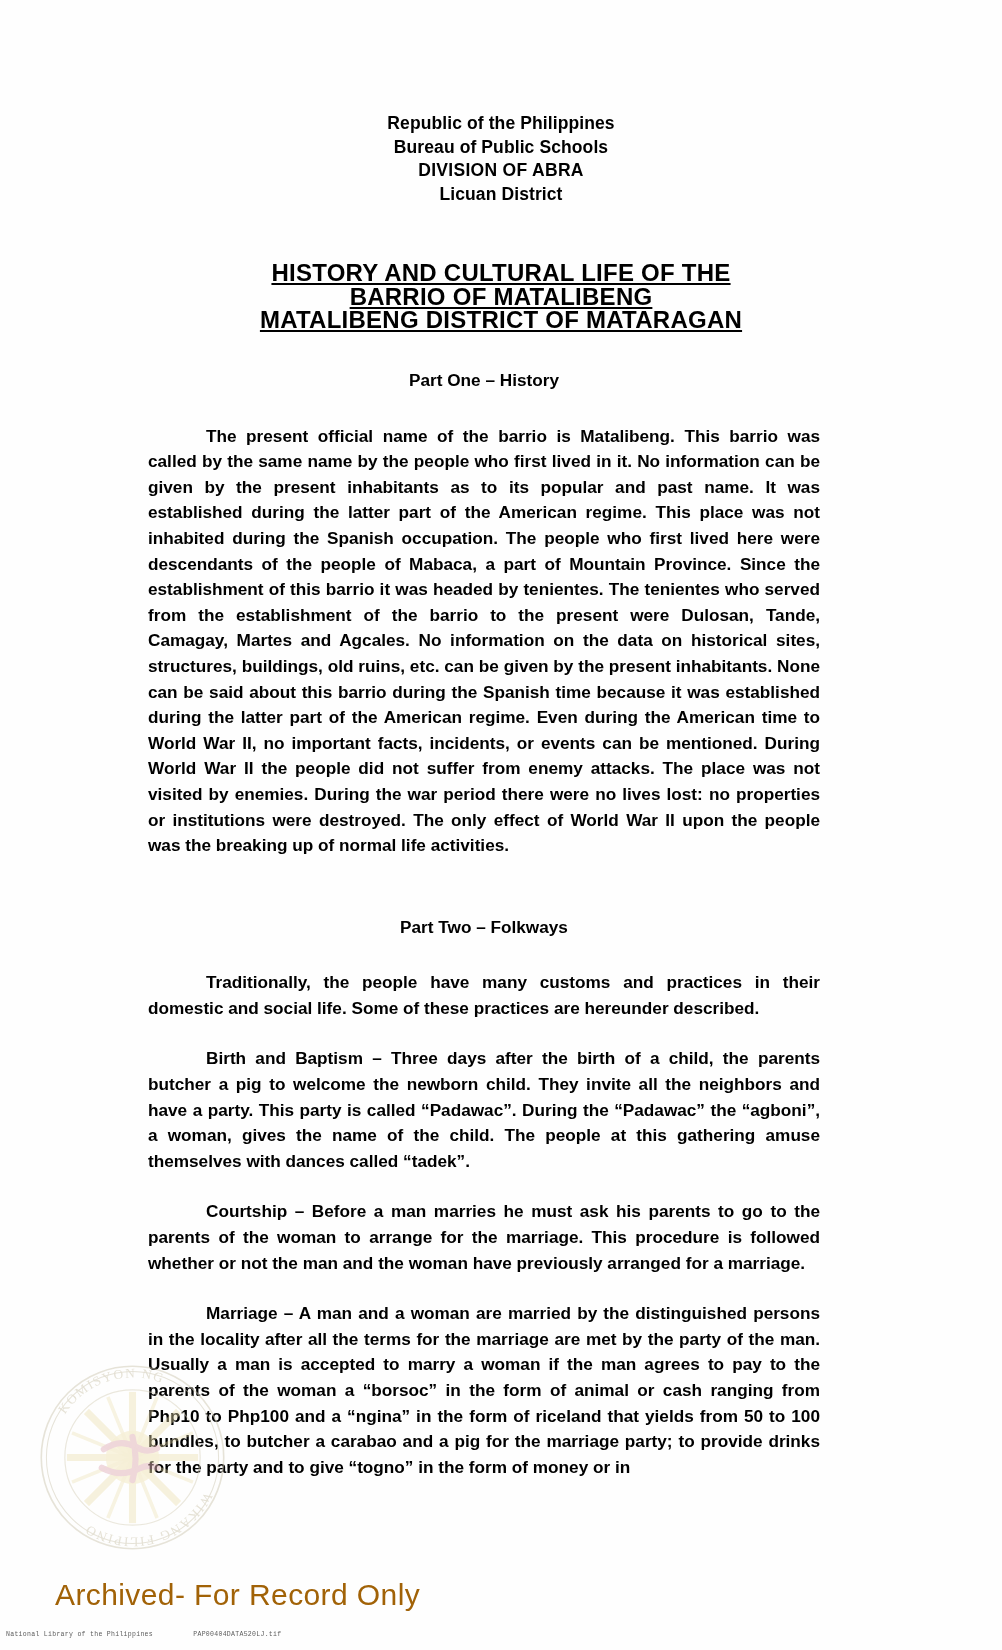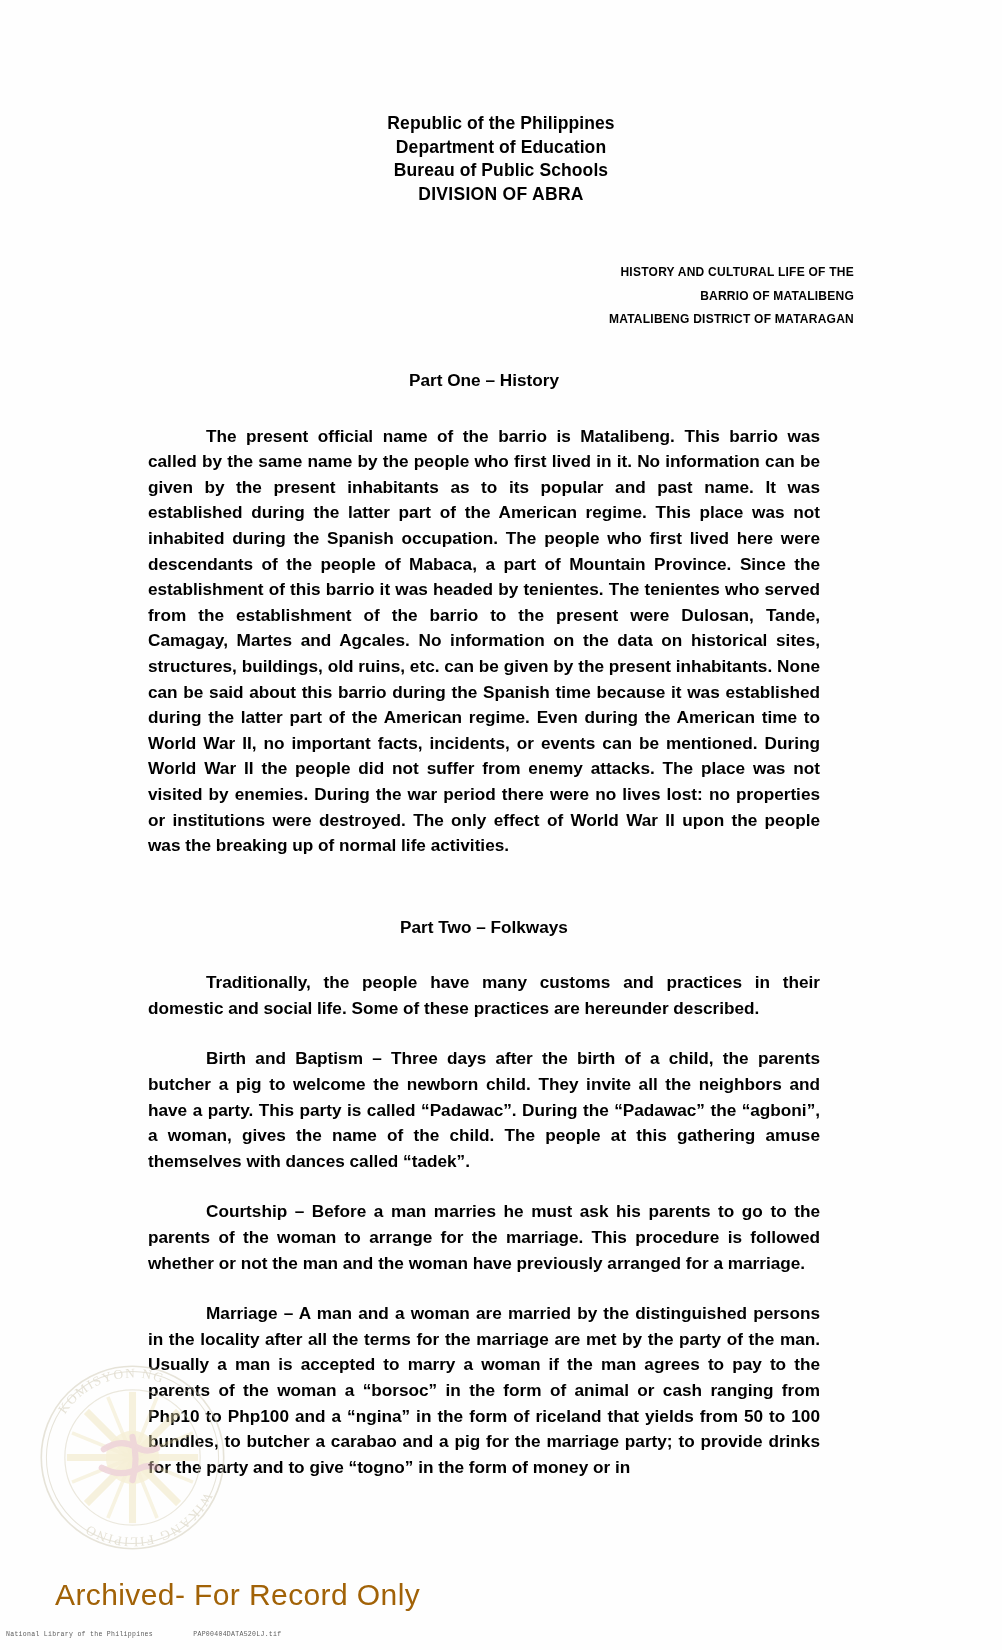--- a/index.html
+++ b/index.html
@@ -33,25 +33,26 @@
     letter-spacing: 0.1px;
   }
   .letterhead .lh-line { display: block; }
   .letterhead .lh-caps { letter-spacing: 0.3px; }
 
   .doc-title {
     position: absolute;
     left: 148px;
     top: 261px;
     width: 706px;
-    text-align: right;
-    font-size: 12px;
+    text-align: center;
+    font-size: 24px;
     line-height: 23.5px;
     font-weight: 600;
     letter-spacing: 0.25px;
+    text-decoration: underline;
   }
   .doc-title .dt-line { display: block; }
 
   
   .body-col {
     position: absolute;
     left: 148px;
     top: 368px;
     width: 672px;
     font-size: 17.2px;
@@ -112,23 +113,23 @@
   }
   .scan-footer .sf-code { margin-left: 36px; }
 </style>
 </head>
 <body>
 
 <div class="page">
 
   <div class="letterhead">
     <span class="lh-line">Republic of the Philippines</span>
-    <span class="lh-line">Department of Education</span>
     <span class="lh-line">Bureau of Public Schools</span>
     <span class="lh-line lh-caps">DIVISION OF ABRA</span>
+    <span class="lh-line">Licuan District</span>
   </div>
 
   <div class="doc-title">
     <span class="dt-line">HISTORY AND CULTURAL LIFE OF THE</span>
     <span class="dt-line">BARRIO OF MATALIBENG</span>
     <span class="dt-line">MATALIBENG DISTRICT OF MATARAGAN</span>
   </div>
 
   <div class="body-col">
 

